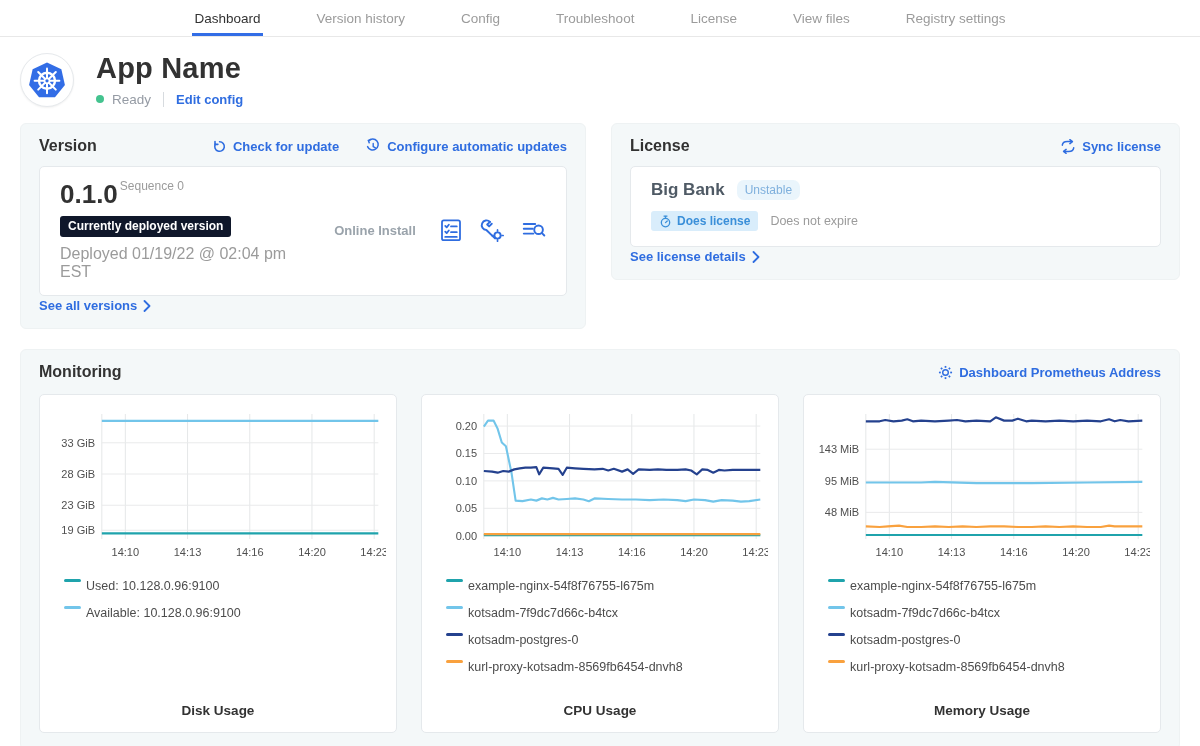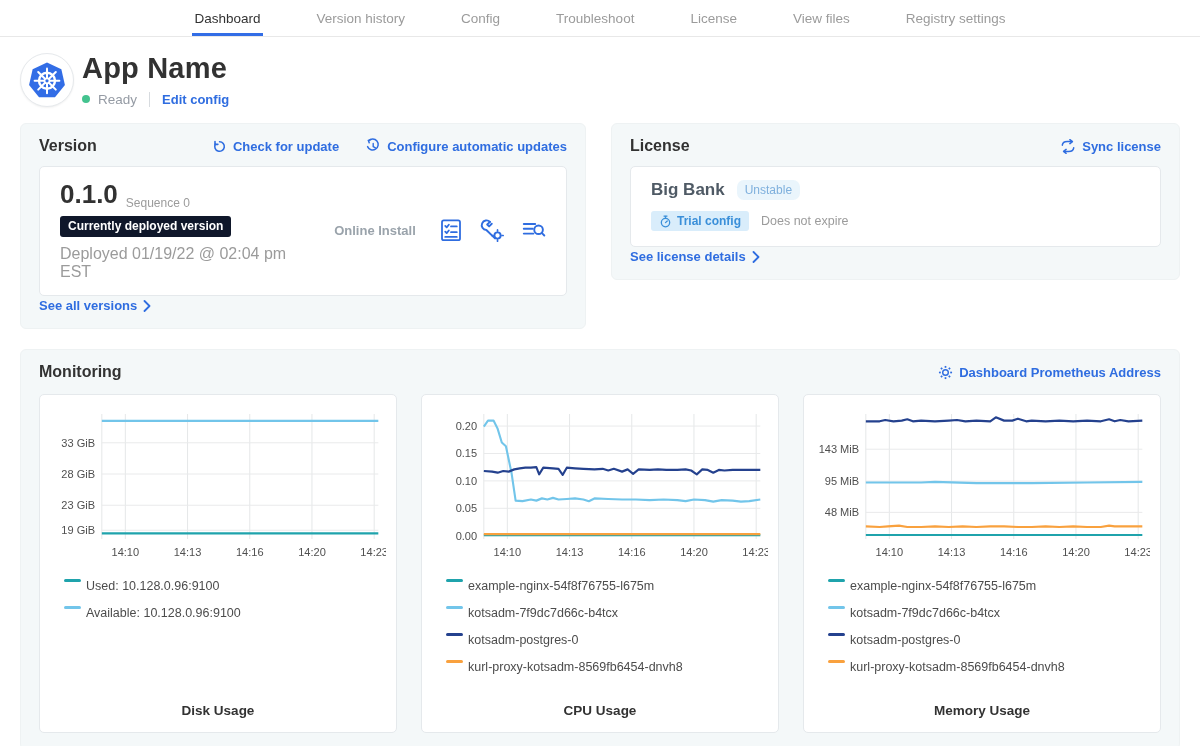--- a/index.html
+++ b/index.html
@@ -8,21 +8,21 @@
 
   
   .topnav { height:37px; background:#fff; border-bottom:1px solid #e8e8e8;
     display:flex; justify-content:center; }
   .tabs { display:flex; gap:52px; height:100%; }
   .tab { height:100%; display:flex; align-items:center; font-size:13.5px;
     color:#9b9b9b; cursor:pointer; box-shadow:none; padding:0 2px; }
   .tab.active { color:#323232; font-weight:500; box-shadow:inset 0 -3px 0 #326de6; }
 
   
-  .app-header { display:flex; align-items:flex-start; gap:8px; padding:16px 24px 14px 20px; }
+  .app-header { display:flex; align-items:flex-start; gap:22px; padding:16px 24px 14px 20px; }
   .k8s-badge { width:54px; height:54px; border-radius:50%; background:#fff;
     border:1px solid #e6e9ec; box-shadow:0 1px 2px rgba(0,0,0,.06);
     display:flex; align-items:center; justify-content:center; }
   .app-title { font-size:29px; font-weight:800; letter-spacing:.2px; line-height:1.1; }
   .status-row { display:flex; align-items:center; gap:8px; margin-top:7px; }
   .dot { width:8px; height:8px; border-radius:50%; background:#44c38f; }
   .status-text { font-size:13.5px; color:#959ba4; }
   .vdiv { width:1px; height:15px; background:#d7dbdf; margin:0 4px; }
   .blue-link { display:inline-flex; align-items:center; gap:6px; color:#2f6de0;
     font-size:13px; font-weight:700; text-decoration:none; cursor:pointer; white-space:nowrap; }
@@ -33,21 +33,21 @@
   .panel-head { display:flex; align-items:center; justify-content:space-between; }
   .panel-head h2 { font-size:16px; font-weight:700; }
   .head-links { display:flex; gap:26px; }
   .inner-card { background:#fff; border:1px solid #e5e9ec; border-radius:5px; margin-top:11px; }
   .see-link { margin-top:0; }
 
   
   .version-panel { width:566px; }
   .version-inner { padding:12px 20px 14px; display:flex; align-items:center; }
   .v-left { width:250px; }
-  .v-num-row { display:flex; align-items:flex-end; gap:8px; }
+  .v-num-row { display:flex; align-items:flex-start; gap:2px; }
   .v-num { font-size:26px; font-weight:800; }
   .v-seq { font-size:12px; color:#9b9b9b; }
   .deployed-badge { display:inline-block; margin-top:6px; background:#0f172a; color:#fff;
     font-size:12px; font-weight:700; padding:3px 8px 4px; border-radius:3px; }
   .v-deployed { margin-top:8px; font-size:16px; color:#9b9b9b; }
   .v-mid { flex:1; text-align:center; font-size:13px; font-weight:700; color:#9aa3ab; }
   .v-icons { display:flex; gap:18px; align-items:center; }
   .icon-btn { cursor:pointer; display:flex; }
 
   
@@ -213,21 +213,21 @@
         <span class="channel-badge">Unstable</span>
       </div>
       <div class="lic-row2">
         <span class="trial-badge">
           <svg width="13" height="13" viewBox="0 0 14 14" fill="none" stroke="#3a8fd9" stroke-width="1.4" stroke-linecap="round">
             <circle cx="7" cy="8.2" r="4.5"></circle>
               <line x1="7" y1="8.2" x2="8.9" y2="6.4"></line>
             <line x1="5.4" y1="1.2" x2="8.6" y2="1.2"></line>
               <line x1="7" y1="1.4" x2="7" y2="3.2"></line>
           </svg>
-          <span>Trial config</span>
+          <span>Does license</span>
         </span>
         <span class="lic-expiry">Does not expire</span>
       </div>
     </div>
     <a class="blue-link see-link">
       <span>See license details</span>
       <svg width="8" height="12" viewBox="0 0 8 12" fill="none" stroke="#2f6de0" stroke-width="1.8" stroke-linecap="round" stroke-linejoin="round">
           <path d="M1.5 1 L6.5 6 L1.5 11"></path>
         </svg>
     </a>

